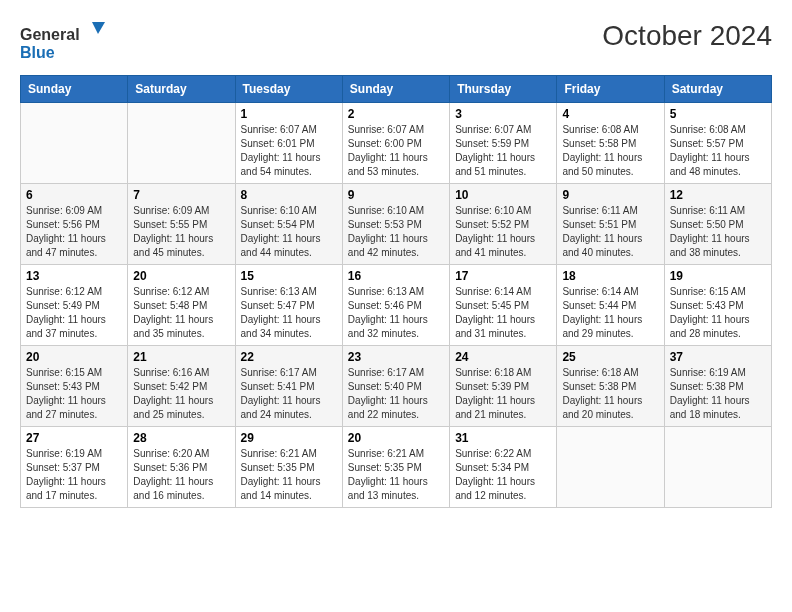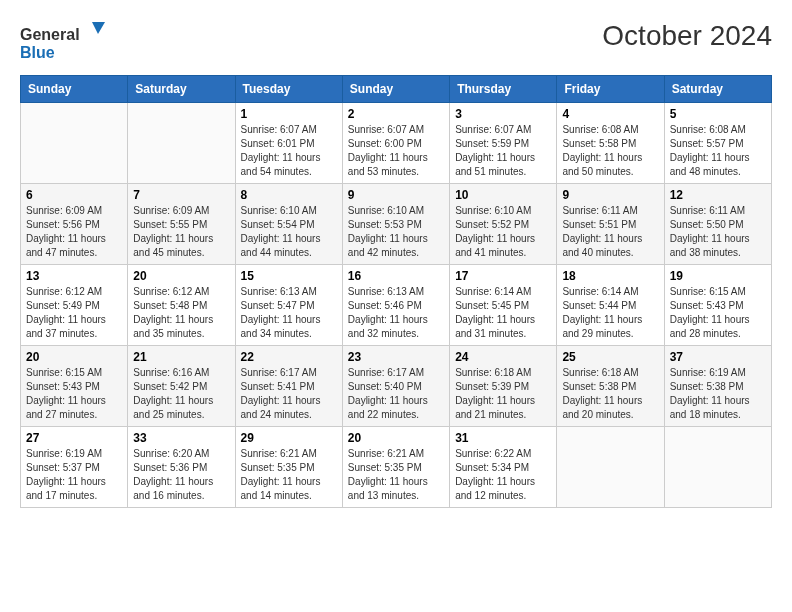--- a/index.html
+++ b/index.html
@@ -268,21 +268,21 @@
         </td>
       </tr>
       <tr>
         <td>
           <div class="day-num">27</div>
           <div class="day-info" style="white-space: pre-line;">Sunrise: 6:19 AM
 Sunset: 5:37 PM
 Daylight: 11 hours and 17 minutes.</div>
         </td>
         <td>
-          <div class="day-num">33</div>
+          <div class="day-num">28</div>
           <div class="day-info" style="white-space: pre-line;">Sunrise: 6:20 AM
 Sunset: 5:36 PM
 Daylight: 11 hours and 16 minutes.</div>
         </td>
         <td>
           <div class="day-num">29</div>
           <div class="day-info" style="white-space: pre-line;">Sunrise: 6:21 AM
 Sunset: 5:35 PM
 Daylight: 11 hours and 14 minutes.</div>
         </td>

